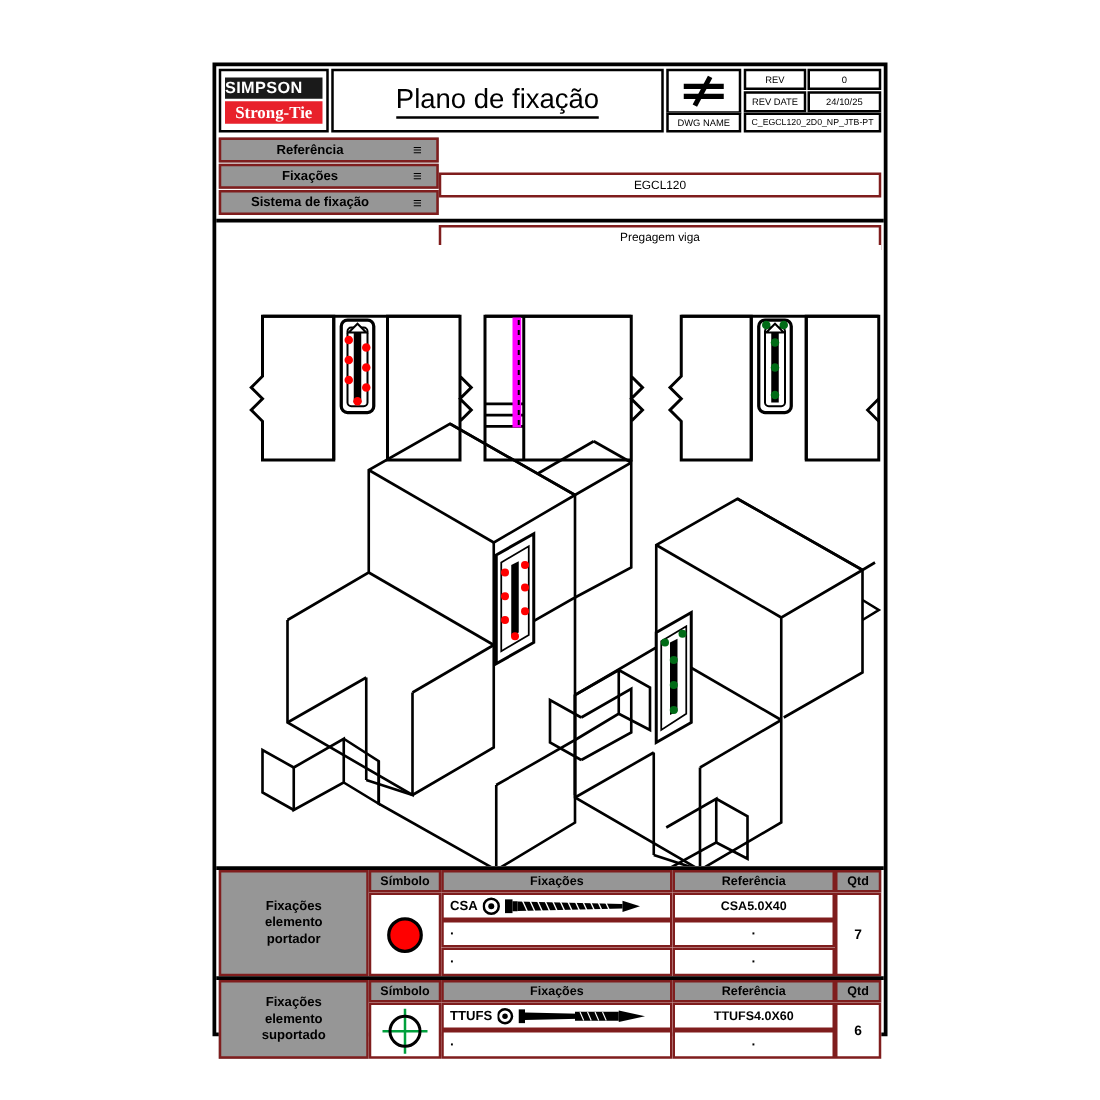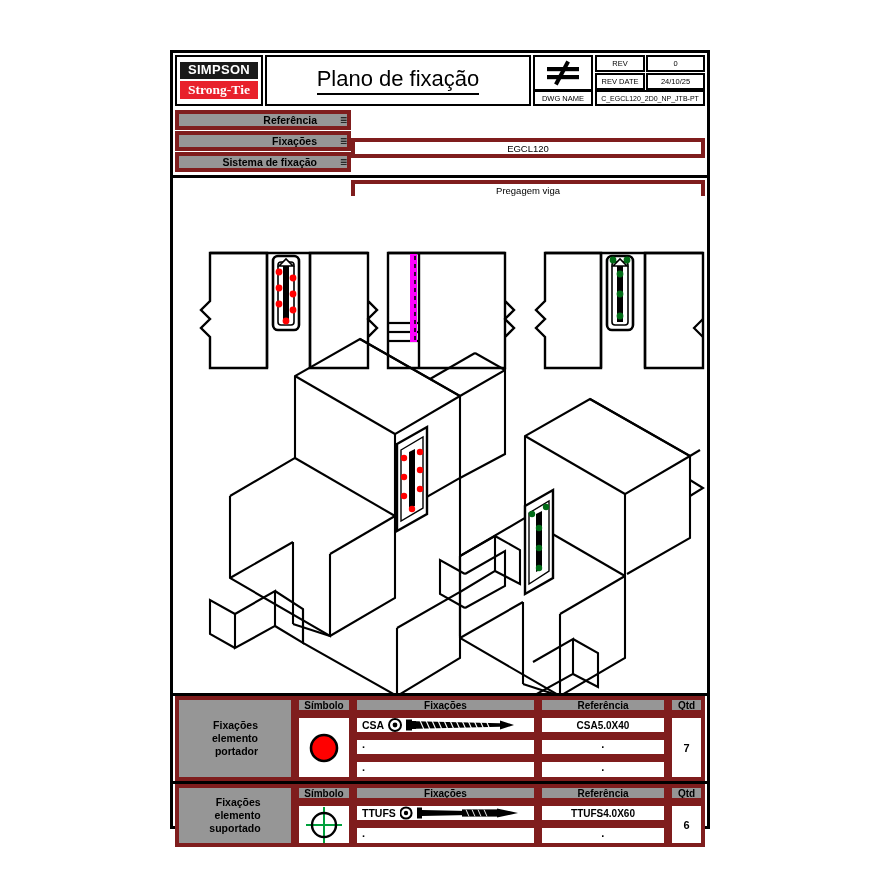--- a/index.html
+++ b/index.html
@@ -2,29 +2,29 @@
 <html><head>
 <meta charset="utf-8">
 <style>
   html,body{margin:0;padding:0;background:#ffffff;}
   body{width:880px;height:880px;font-family:"Liberation Sans",sans-serif;-webkit-font-smoothing:antialiased;}
 
   #sheet{position:absolute;left:170px;top:50px;width:540px;height:779px;
          border:3px solid #000;background:#fff;box-sizing:border-box;}
 
   
-  .cell{box-sizing:border-box;border:4px solid #7f1d1d;display:flex;align-items:center;justify-content:center;
-        text-align:right;background:#fff;overflow:hidden;}
+  .cell{box-sizing:border-box;border:2px solid #7f1d1d;display:flex;align-items:center;justify-content:center;
+        text-align:center;background:#fff;overflow:hidden;}
   .gray{background:#969696;}
 
   
   #titleblock{position:absolute;left:0;top:0;width:534px;height:55px;}
   #logo-box{position:absolute;left:2px;top:2px;width:88px;height:51px;border:2px solid #000;box-sizing:border-box;background:#fff;
             display:flex;flex-direction:column;justify-content:center;padding:2px 3px;gap:2px;}
-  #logo-simpson{background:#1a1a1a;color:#fff;font-weight:bold;font-size:13px;letter-spacing:.3px;text-align:center;line-height:16px;height:17px;}
+  #logo-simpson{background:#1a1a1a;color:#fff;font-weight:bold;font-size:13px;letter-spacing:.3px;text-align:left;line-height:16px;height:17px;}
   #logo-strongtie{background:#e8212b;color:#fff;font-family:"Liberation Serif",serif;font-weight:bold;font-size:13.5px;
                   text-align:center;line-height:17px;height:18px;}
   #main-title{position:absolute;left:92px;top:2px;width:266px;height:51px;border:2px solid #000;box-sizing:border-box;
               display:flex;align-items:center;justify-content:center;background:#fff;}
   #main-title span{font-size:22px;color:#000;border-bottom:2px solid #000;padding-bottom:1px;line-height:26px;}
   #sym-box{position:absolute;left:360px;top:2px;width:60px;height:36px;border:2px solid #000;box-sizing:border-box;
            display:flex;align-items:center;justify-content:center;background:#fff;}
   #dwgname-lbl{position:absolute;left:360px;top:37px;width:60px;height:16px;}
   #dwgname-lbl,.tb-mini{border:2px solid #000;box-sizing:border-box;display:flex;align-items:center;justify-content:center;
                          background:#fff;font-size:7.5px;font-weight:normal;}

